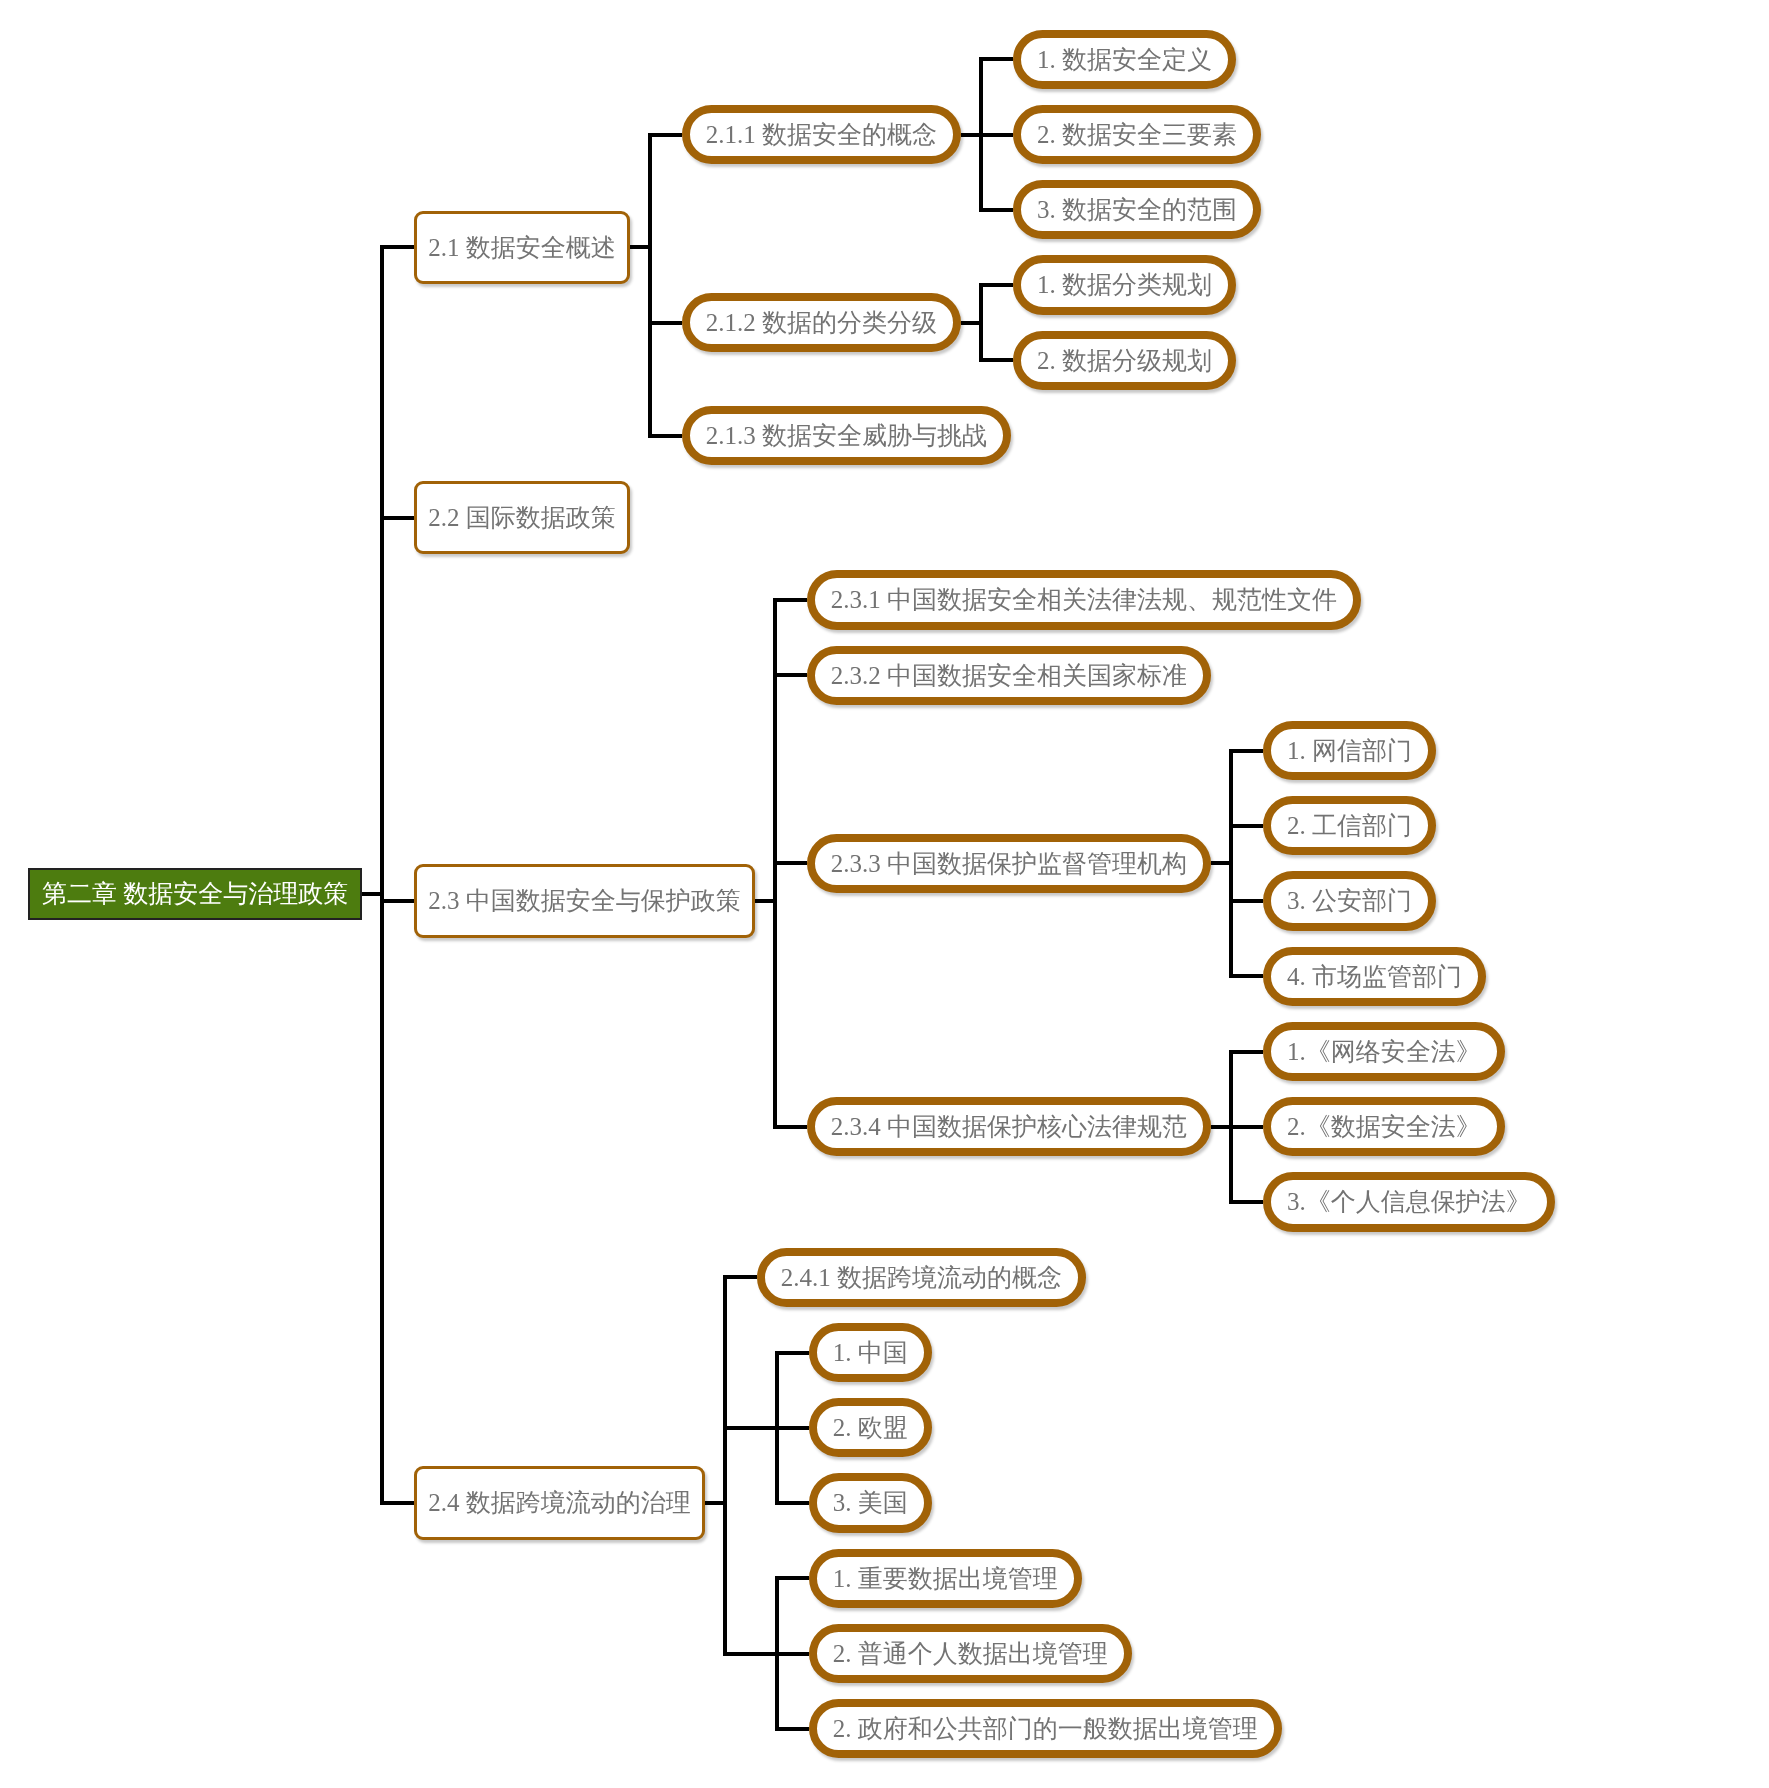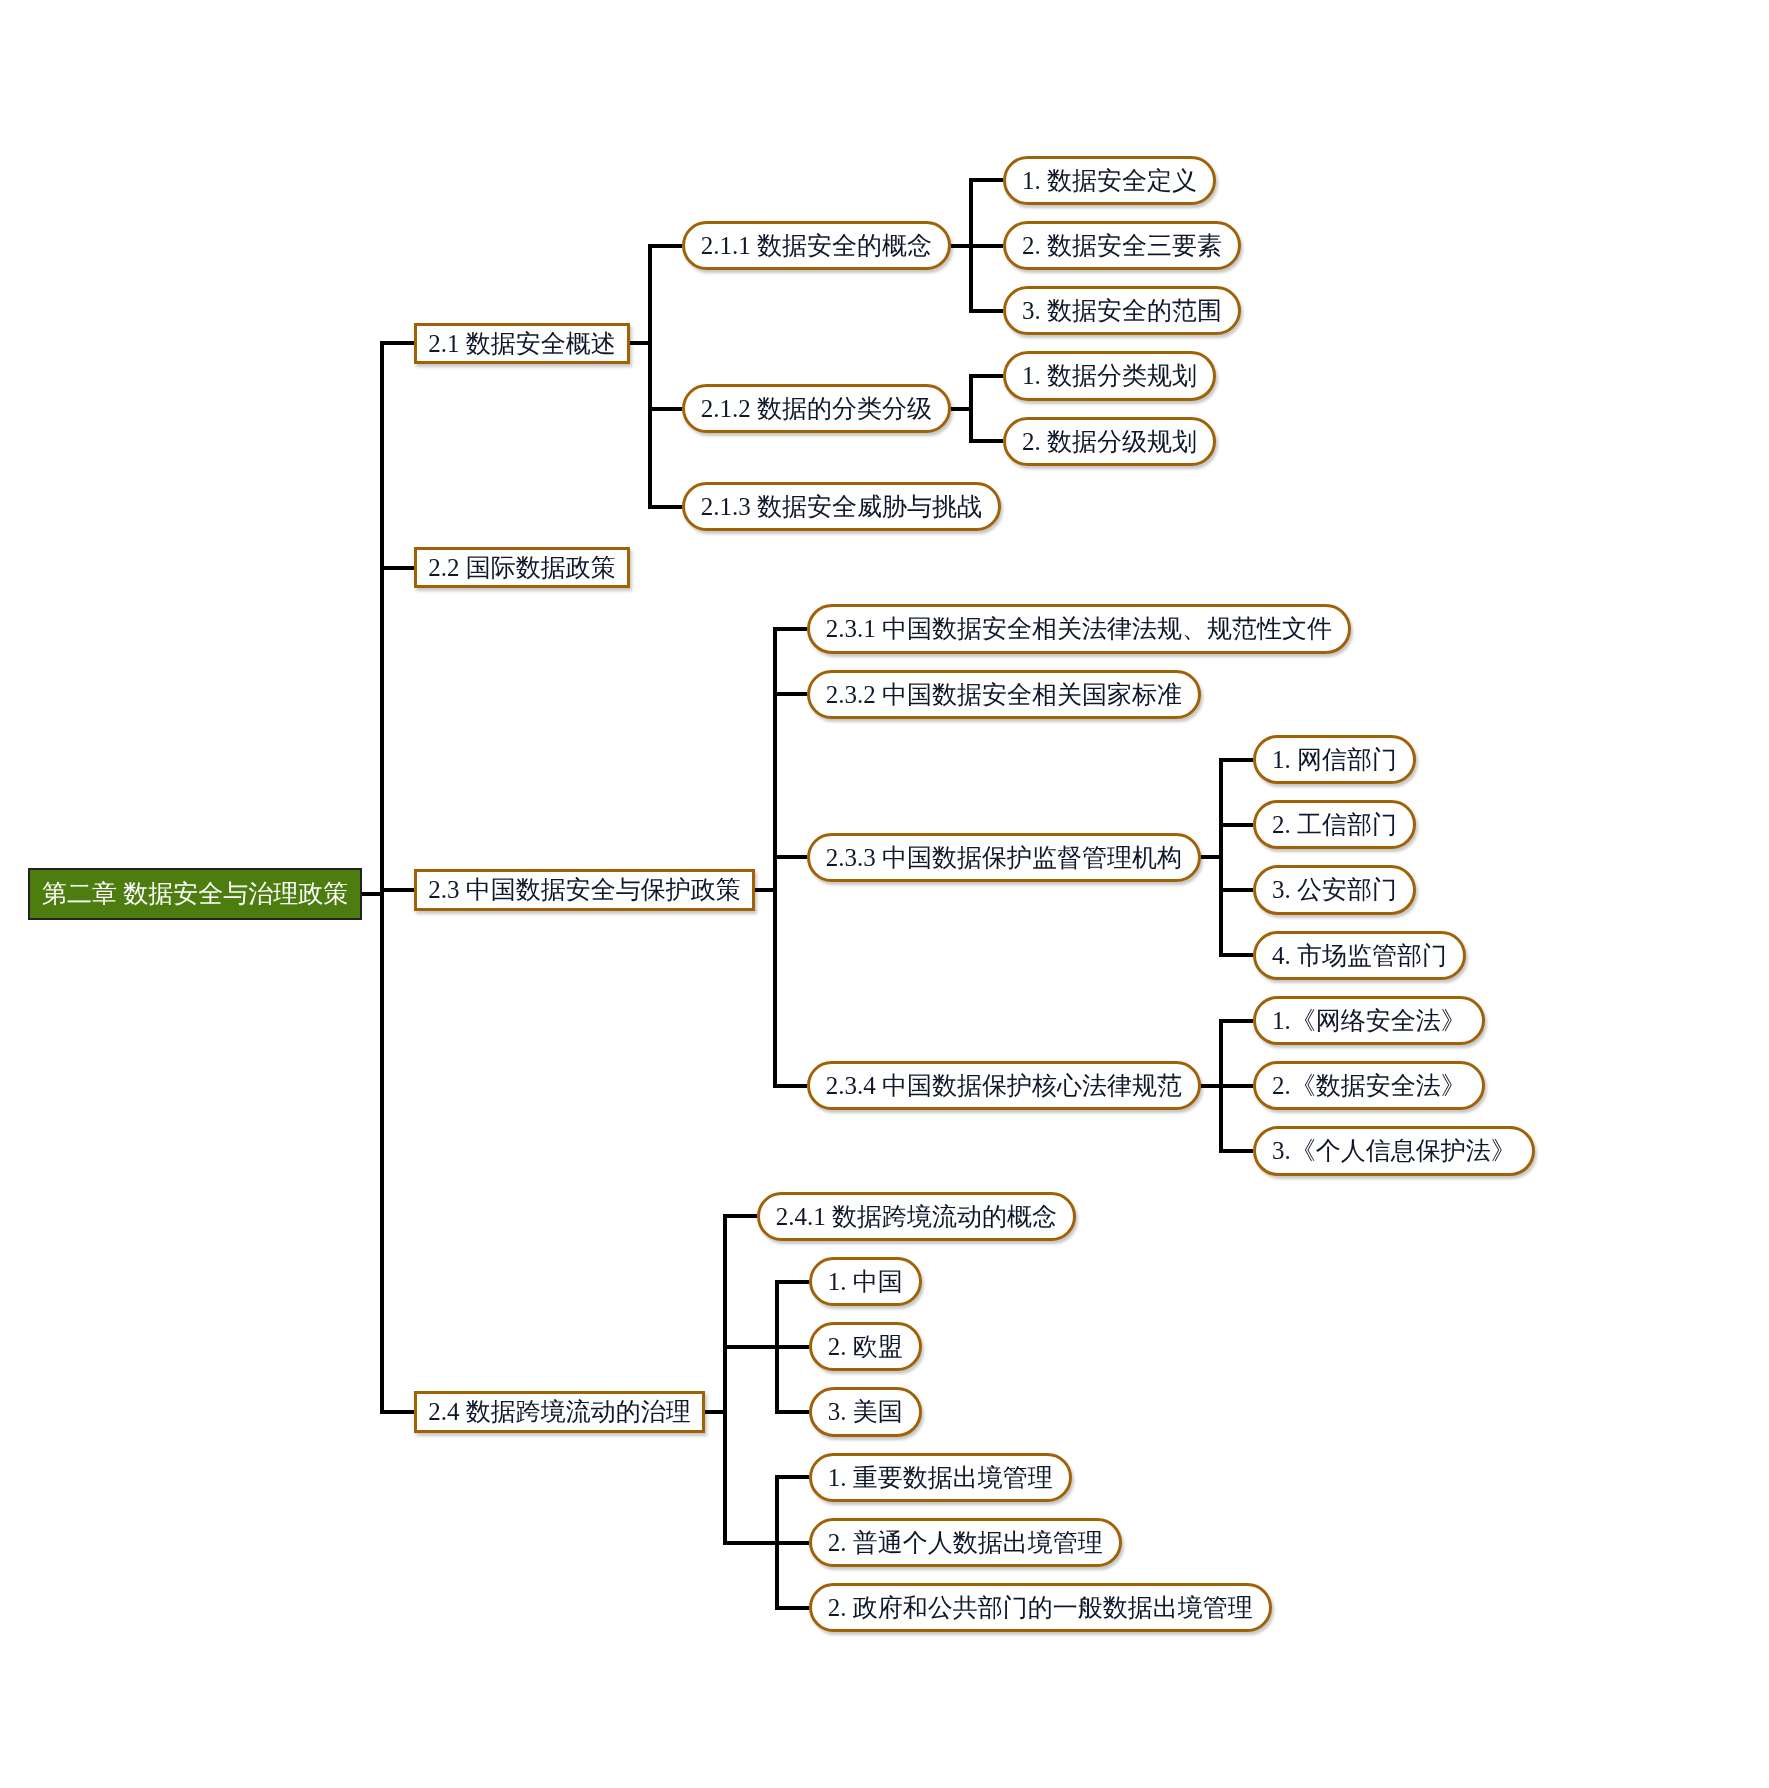--- a/index.html
+++ b/index.html
@@ -29,27 +29,27 @@
   .children > .branch::after{
     content:'';position:absolute;left:-34px;width:4px;background:#000;
   }
   .children > .branch + .branch{margin-top:16px;}
   .children > .branch:first-child:not(:last-child)::after{top:50%;bottom:0;}
   .children > .branch:last-child:not(:first-child)::after{top:-16px;height:calc(50% + 16px);}
   .children > .branch:not(:first-child):not(:last-child)::after{top:-16px;bottom:0;}
   .children > .branch:only-child::after{display:none;}
 
   .node{
-    white-space:nowrap;background:#fff;color:#0f172a;
-    border:3px solid #a16207;border-radius:30px;
+    white-space:nowrap;background:#fff;color:#737373;
+    border:8px solid #a16207;border-radius:30px;
     padding:6px 16px;font-size:25px;line-height:1.25;
     box-shadow:2px 3px 3px rgba(0,0,0,0.22);
     position:relative;z-index:1;
   }
-  .depth-1 > .node{border-radius:0;border-width:3px;padding:2px 11px;}
+  .depth-1 > .node{border-radius:9px;border-width:3px;padding:18px 11px;}
   .depth-0 > .node{
     background:#4d7c0f;color:#fff;border:2px solid #222;
     border-radius:0;padding:8px 12px;box-shadow:none;
   }
 </style>
 </head>
 <body>
 
 <div class="canvas" id="mindmap">
     <div class="branch depth-0">

